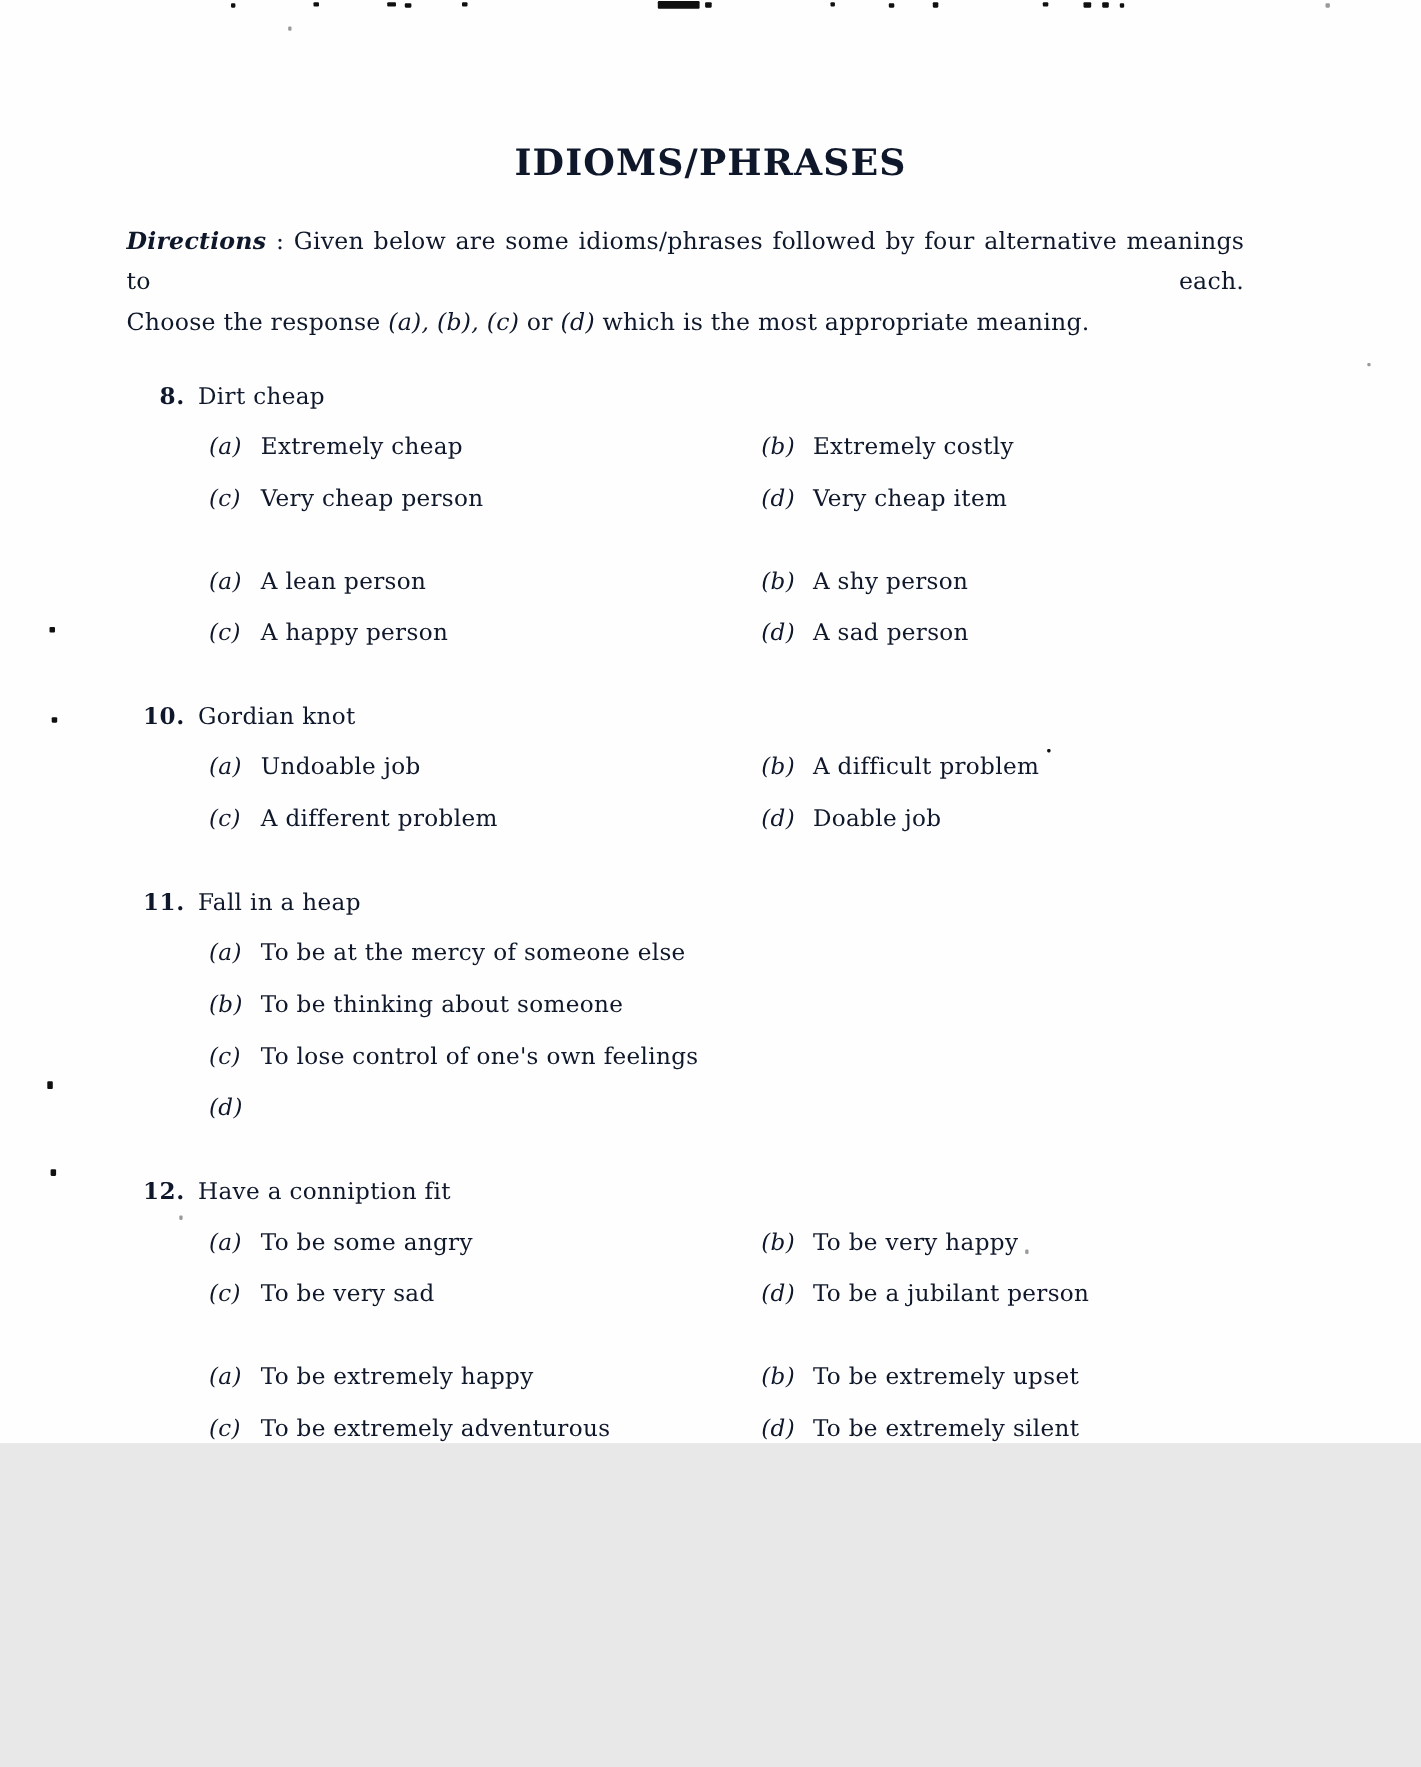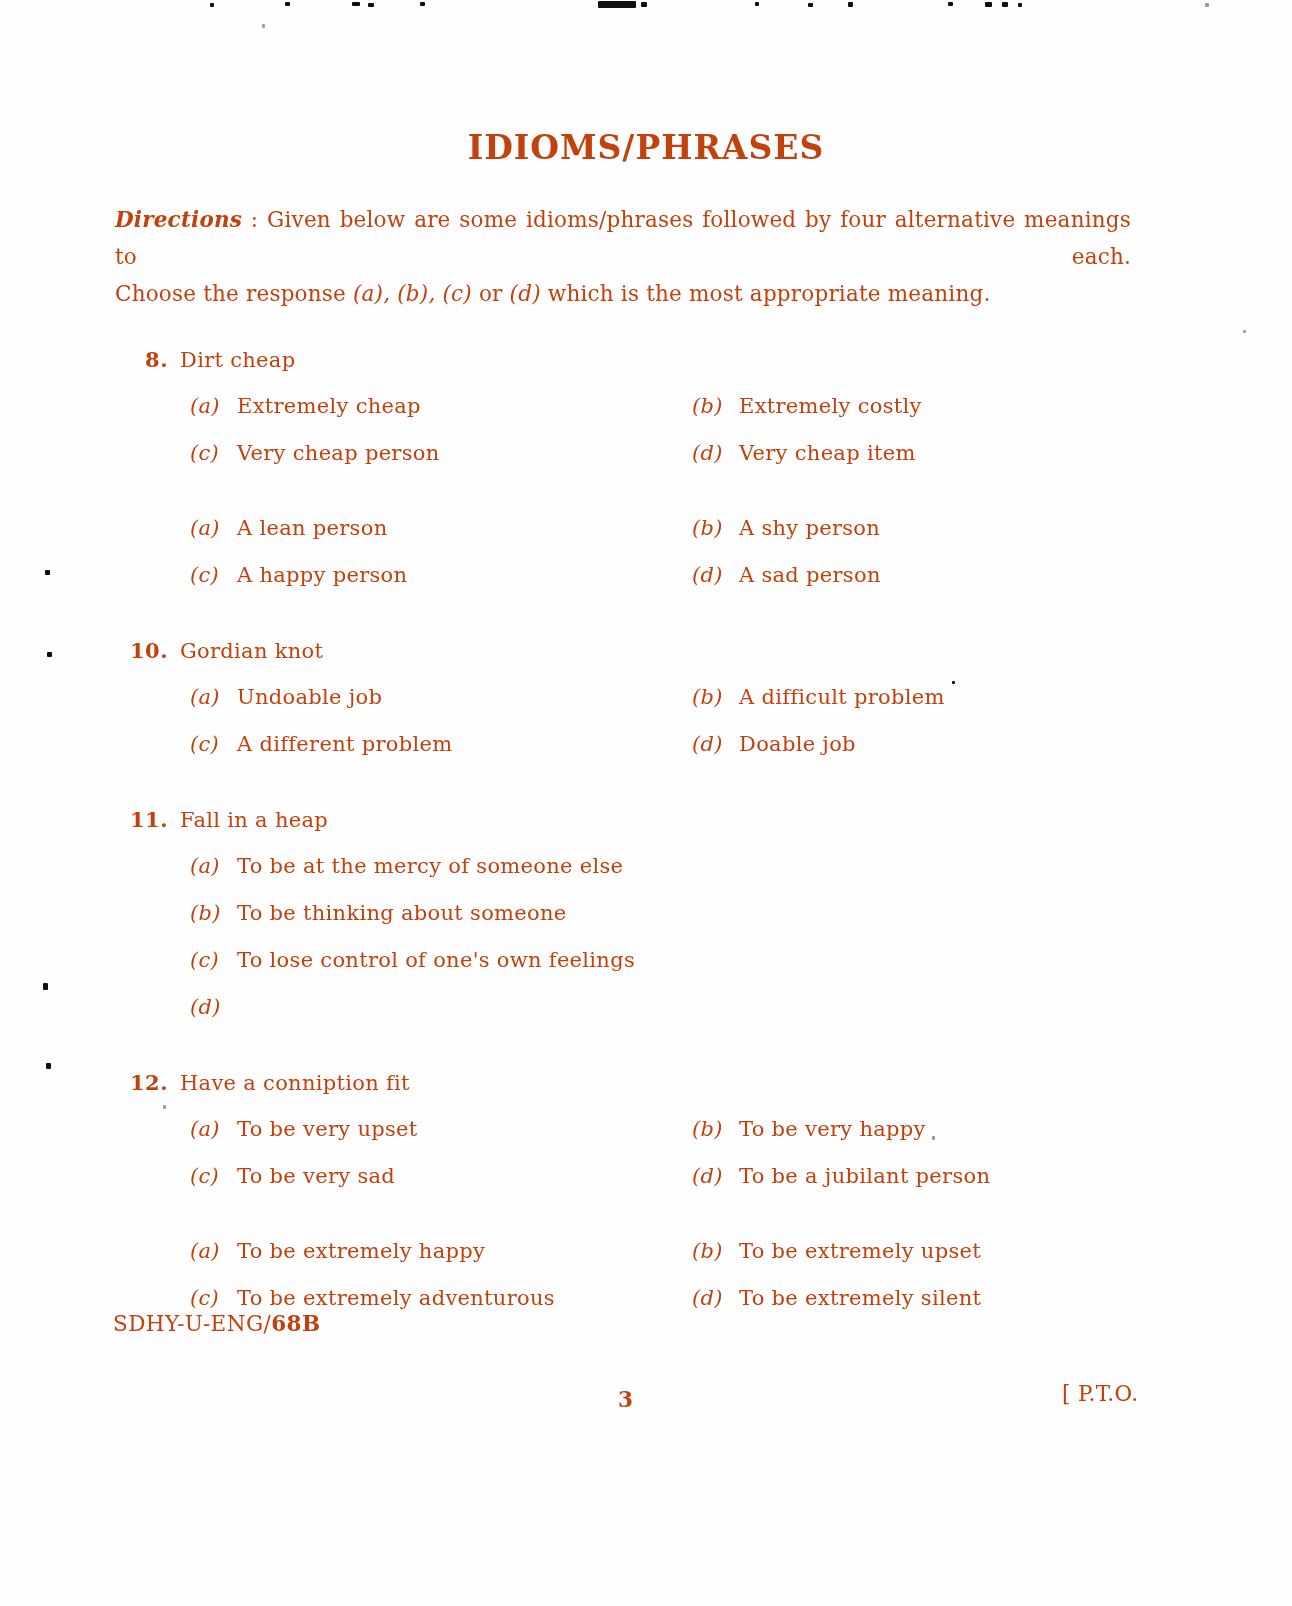--- a/index.html
+++ b/index.html
@@ -1,22 +1,22 @@
 <!DOCTYPE html>
 <html><head>
 <meta charset="utf-8">
 <style>
   html, body { margin: 0; padding: 0; background: #e8e8e8; }
   .page {
     position: relative;
     width: 1292px;
-    height: 1606px;
+    height: 1312px;
     margin: 0 auto;
     background: #fefefe;
-    color: #c2410c;
+    color: #0f172a;
     font-family: "DejaVu Serif", "Liberation Serif", serif;
     font-size: 21px;
     overflow: hidden;
   }
   
   .speck { position: absolute; background: #101010; border-radius: 1px; }
   .speck.faint { background: #9a9a9a; }
 
   .title {
     padding-top: 129px;
@@ -198,21 +198,21 @@
     </div>
   </div>
 
   <div class="question">
     <div class="q-head">
       <span class="q-num">12.</span><span class="q-prompt">Have a conniption fit</span>
     </div>
     <div class="opts two-col">
       <div class="opt">
           <span class="ltr">(a)</span>
-          <span>To be very upset</span>
+          <span>To be some angry</span>
         </div>
       <div class="opt">
           <span class="ltr">(b)</span>
           <span>To be very happy</span>
         </div>
       <div class="opt">
           <span class="ltr">(c)</span>
           <span>To be very sad</span>
         </div>
       <div class="opt">

